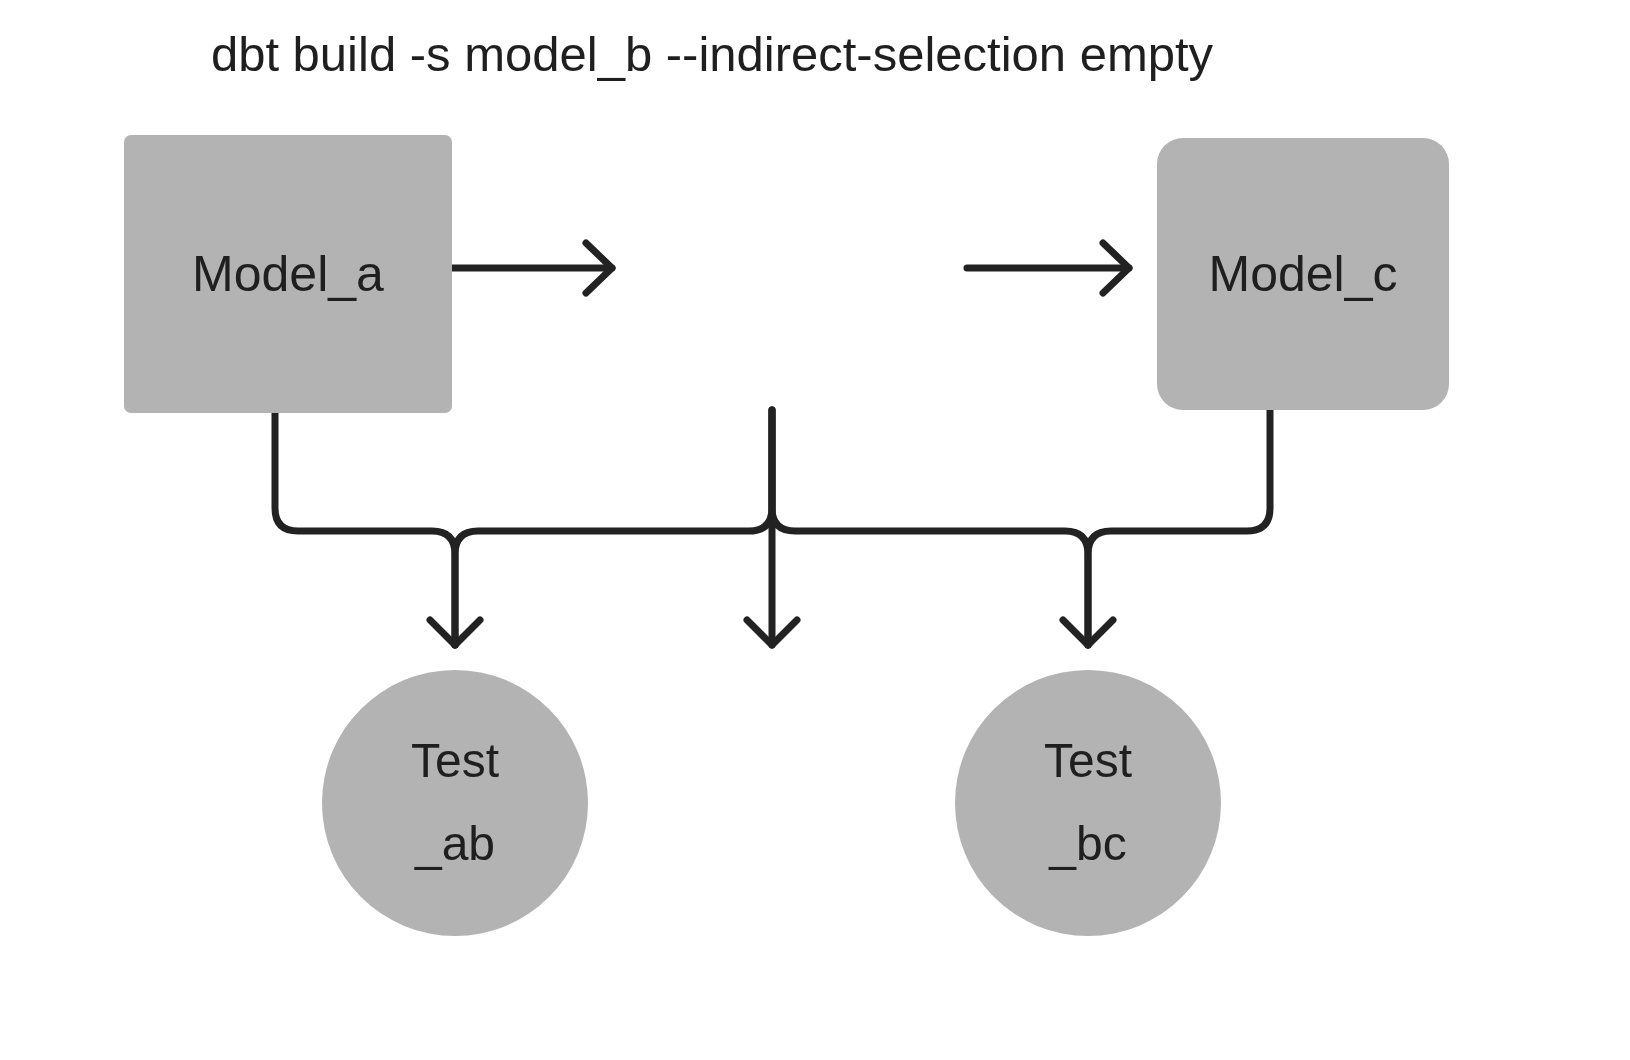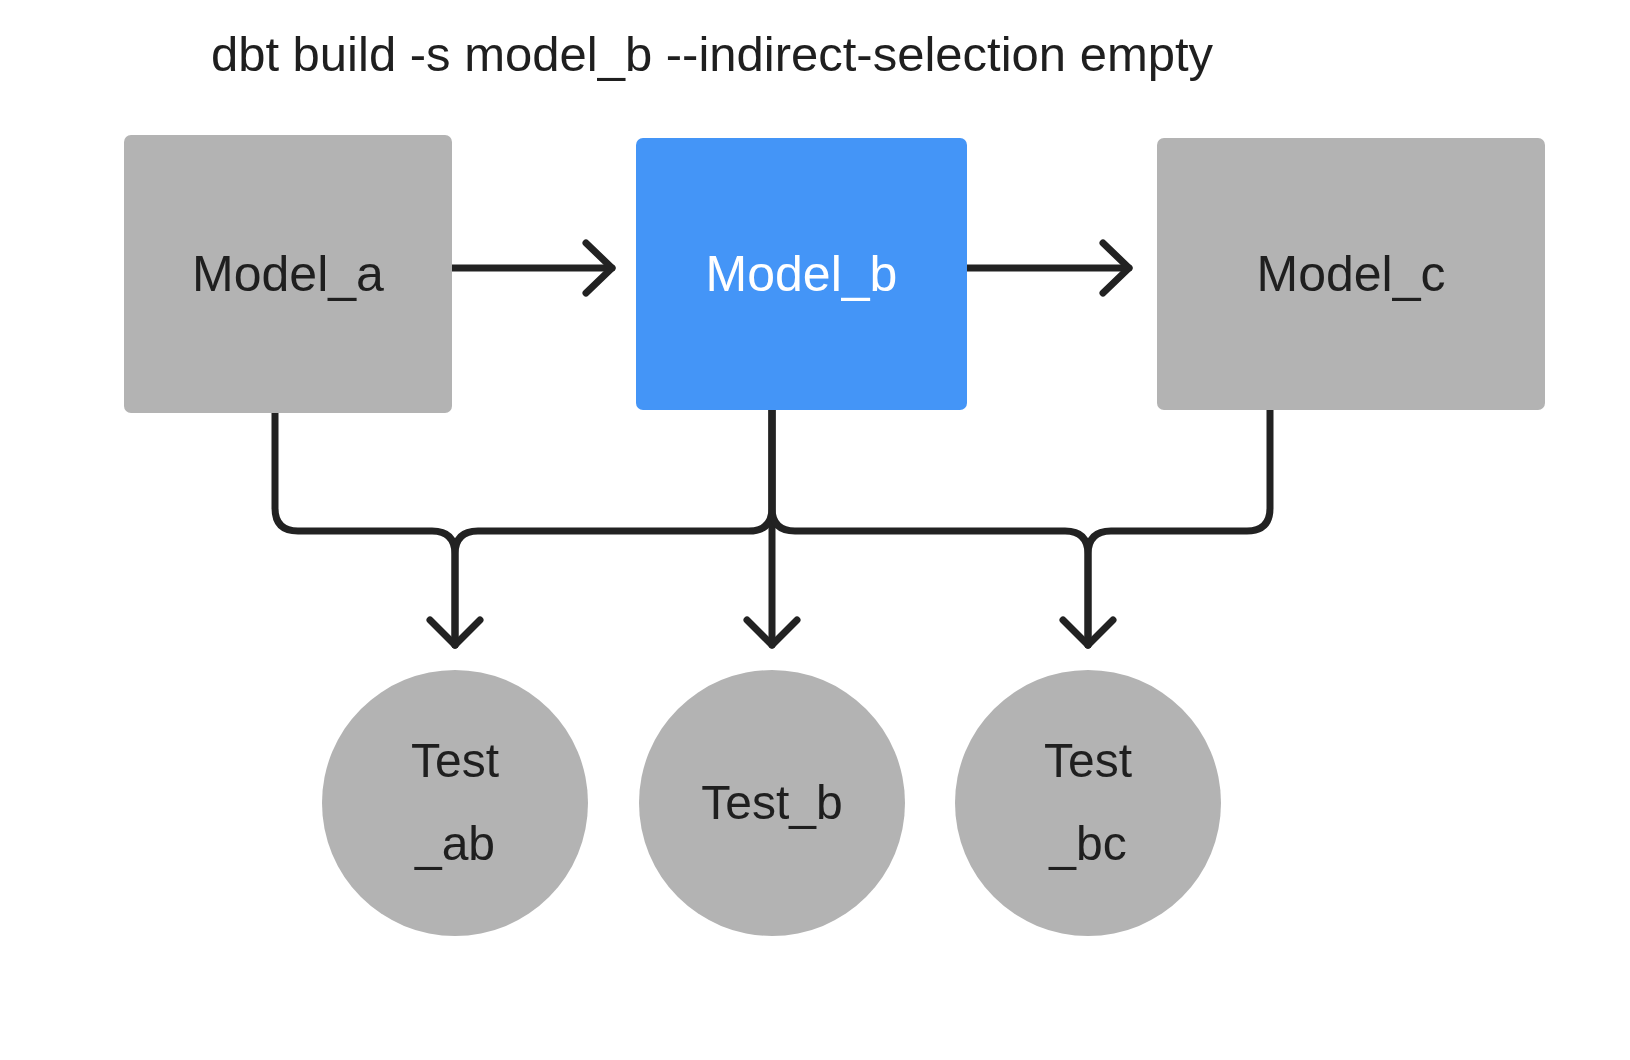--- a/index.html
+++ b/index.html
@@ -109,35 +109,29 @@
         <path d="M 1063 620 L 1088 645 L 1113 620"></path>
       </g>
 
     </g>
   </svg>
 
   <div class="node-box" style="left:124px; top:135px; width:328px; height:278px; background:#b3b3b3;">
     <span class="label" style="color:#1f1f1f;">Model_a</span>
   </div>
 
-  <div class="node-box" style="left:636px; top:138px; width:331px; height:272px; background:#4495f7;">
-    <span class="label" style="color:#ffffff;">Model_b</span>
-  </div>
 
-  <div class="node-box" style="left:1157px; top:138px; width:388px; height:272px; background:#b3b3b3;">
+  <div class="node-box" style="left:1157px; top:138px; width:292px; height:272px; background:#b3b3b3;border-radius:26px;">
     <span class="label" style="color:#1f1f1f;">Model_c</span>
   </div>
 
   <div class="node-circle" style="left:322px; top:670px; width:266px; height:266px; background:#b3b3b3;">
     <span class="label">Test
 _ab</span>
   </div>
 
-  <div class="node-circle" style="left:639px; top:670px; width:266px; height:266px; background:#b3b3b3;">
-    <span class="label">Test_b</span>
-  </div>
 
   <div class="node-circle" style="left:955px; top:670px; width:266px; height:266px; background:#b3b3b3;">
     <span class="label">Test
 _bc</span>
   </div>
 
 </div>
 
 </body></html>

